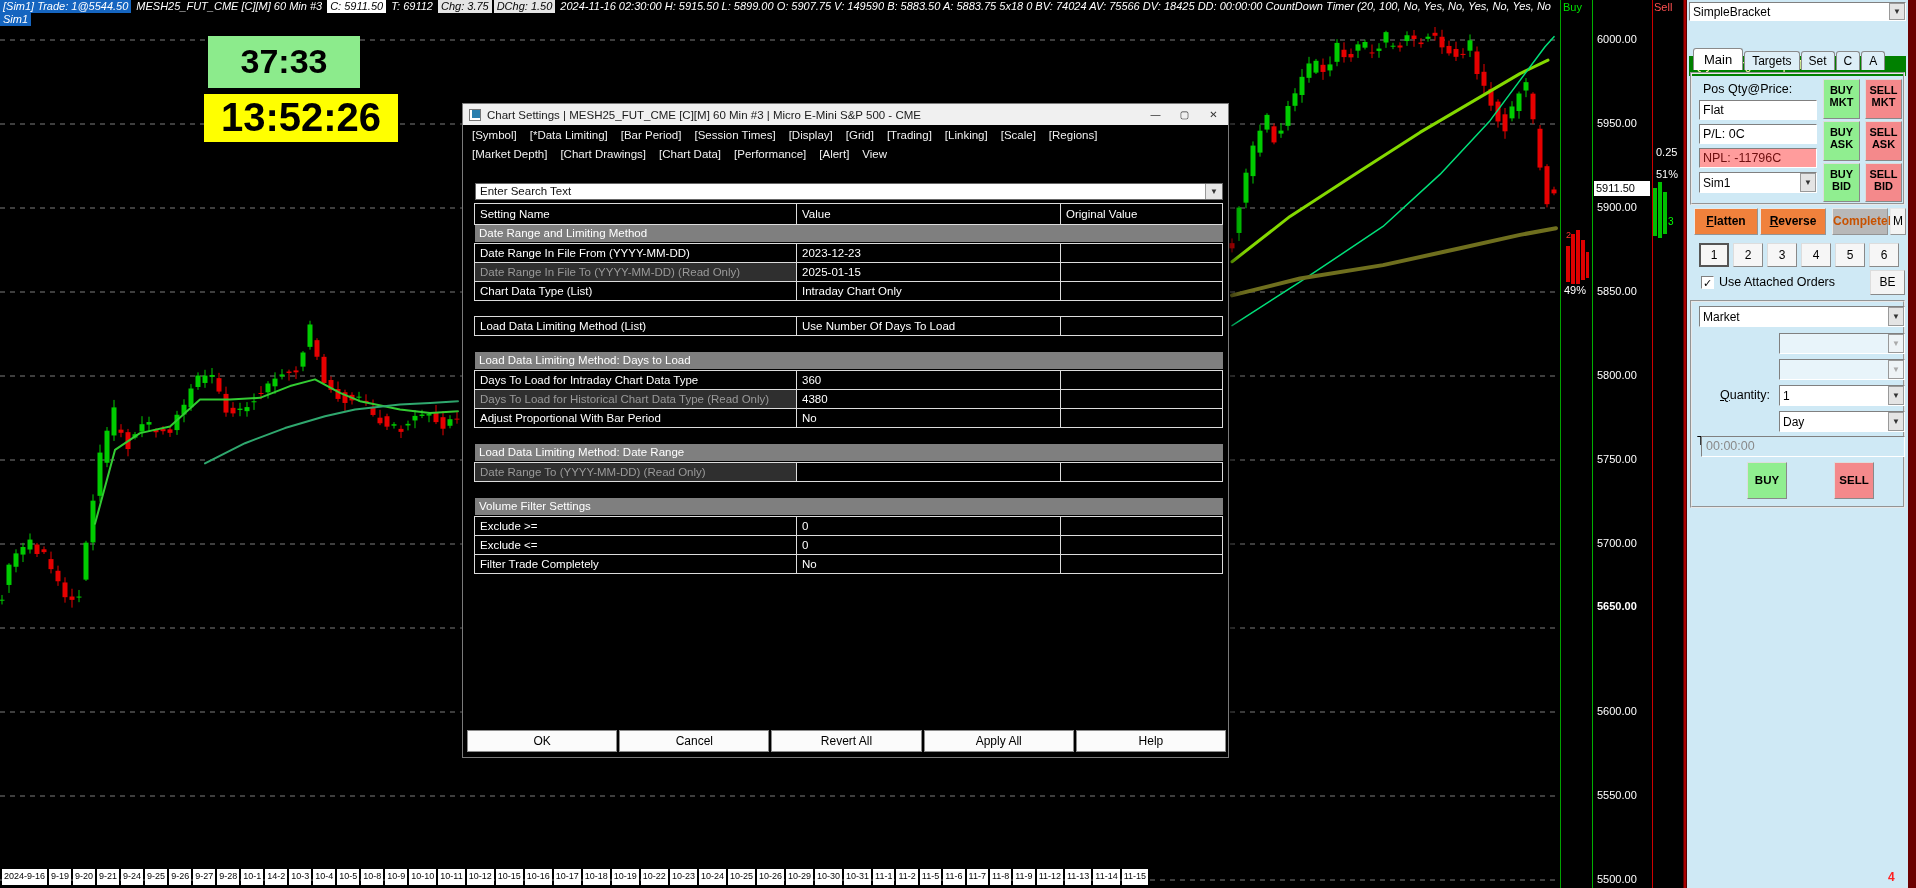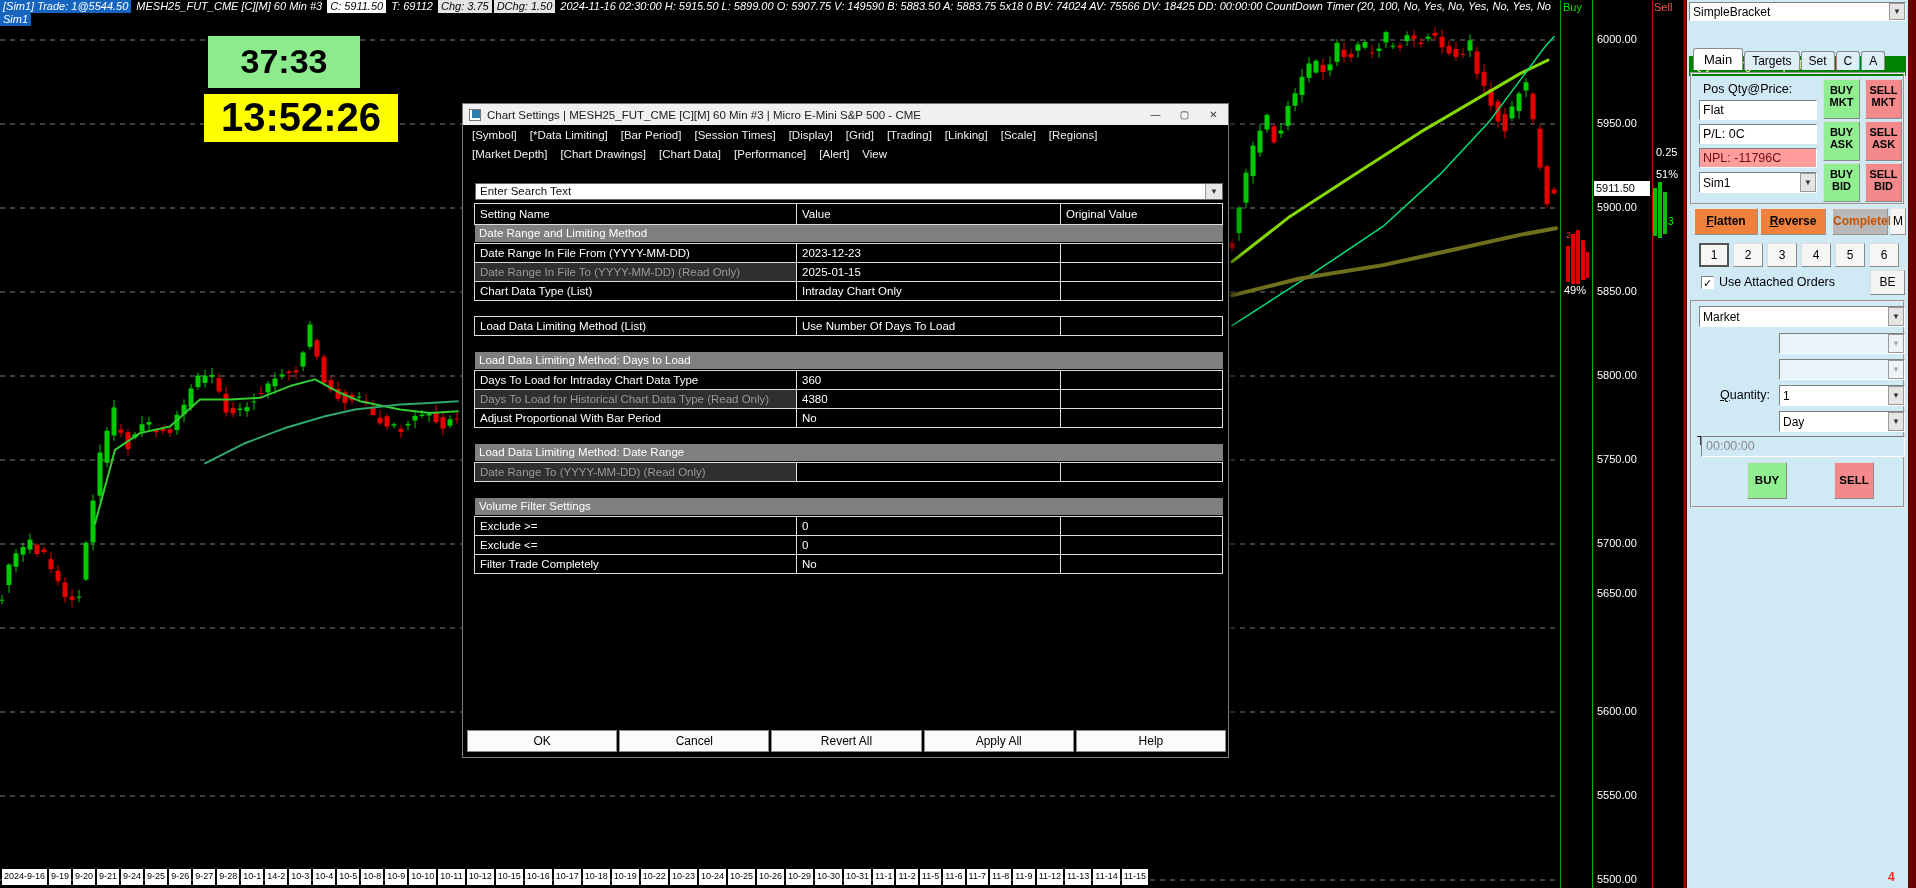--- a/index.html
+++ b/index.html
@@ -393,21 +393,21 @@
   <div id="timer-clock">13:52:26</div>
 
   <div id="price-labels">
       <div class="price-tick" style="top: 33px;">6000.00</div>
       <div class="price-tick" style="top: 117px;">5950.00</div>
       <div class="price-tick" style="top: 201px;">5900.00</div>
       <div class="price-tick" style="top: 285px;">5850.00</div>
       <div class="price-tick" style="top: 369px;">5800.00</div>
       <div class="price-tick" style="top: 453px;">5750.00</div>
       <div class="price-tick" style="top: 537px;">5700.00</div>
-      <div class="price-tick" style="top: 587px;">5650.00</div>
+      <div class="price-tick" style="top: 600px; font-weight: bold;">5650.00</div>
       <div class="price-tick" style="top: 705px;">5600.00</div>
       <div class="price-tick" style="top: 789px;">5550.00</div>
       <div class="price-tick" style="top: 873px;">5500.00</div>
     </div>
   <div id="last-price-tag" style="top: 180.68px;">5911.50</div>
   <div class="ann" style="left:1656px; top:146px;">0.25</div>
   <div class="ann" style="left:1656px; top:168px;">51%</div>
   <div class="ann" style="left:1564px; top:284px;">49%</div>
   <div class="ann" id="ann-green-count" style="left:1668px; top:216px;">3</div>
   <div class="ann" id="ann-red-count" style="left:1566px; top:230px;">2</div>

